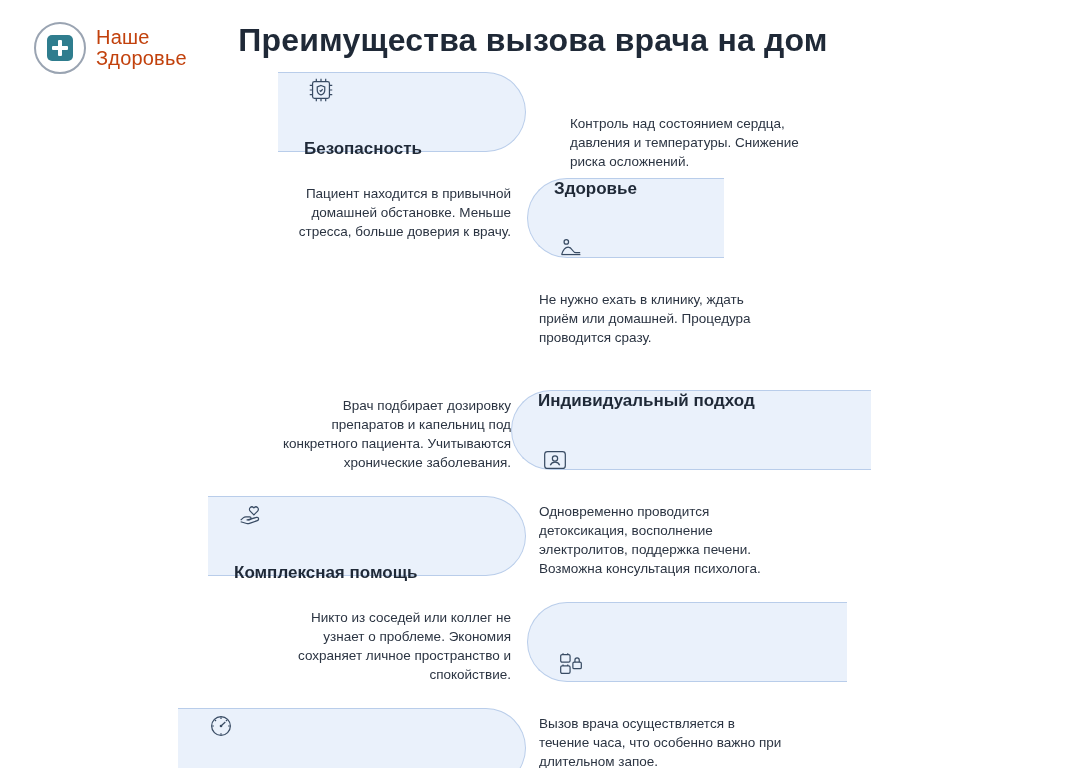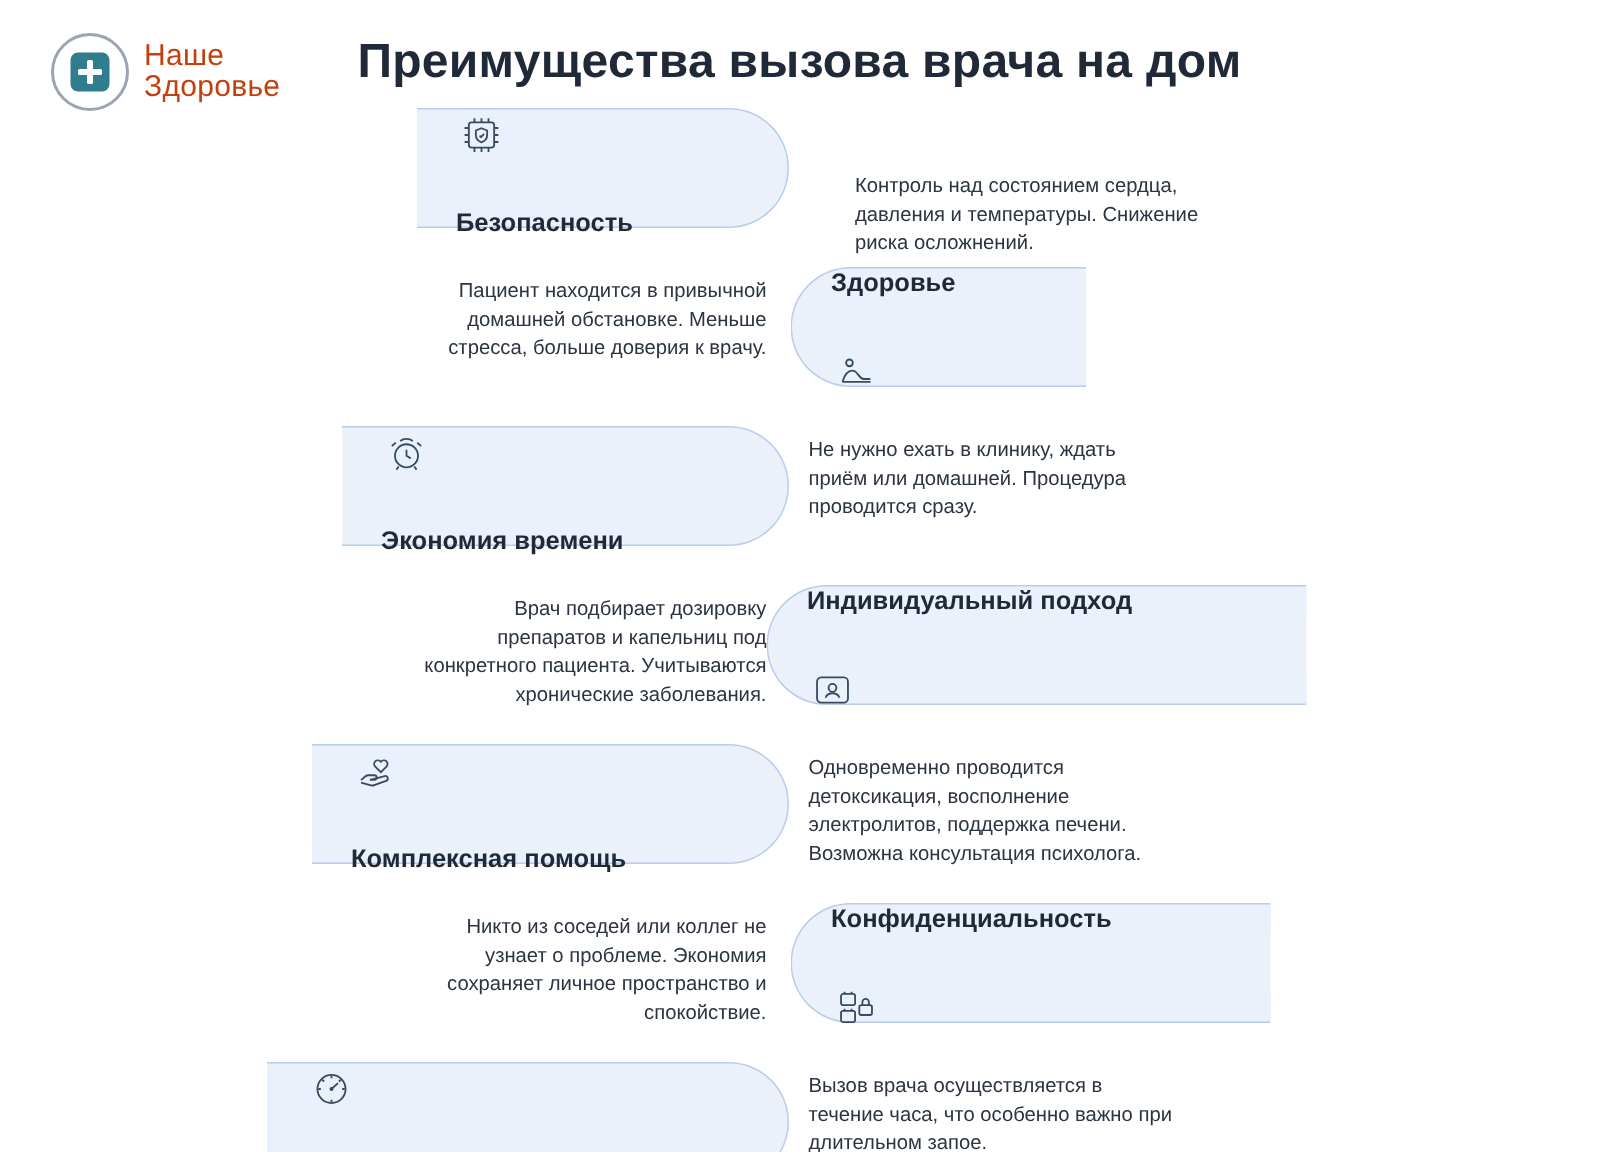--- a/index.html
+++ b/index.html
@@ -198,33 +198,20 @@
           <svg width="30" height="30" viewBox="0 0 32 32" fill="none" stroke="currentColor" stroke-width="1.3">
       <circle cx="11" cy="9.5" r="2.4"></circle>
       <path d="M6 23c1.5-5 4-8 7-8 2.2 0 3.4 1.6 4.6 3.4 1 1.5 2.1 2.6 3.6 2.6h4.6"></path>
       <path d="M6 23h20"></path>
     </svg>
         </span>
       </div>
       <div class="desc to-left" style="left: 272px; width: 239px; text-align: right;">Пациент находится в привычной домашней обстановке. Меньше стресса, больше доверия к врачу.</div>
     </div>
     <div class="row">
-      <div class="pill left" style="left: 228px; width: 298px; justify-content: flex-start;">
-        <span class="icon-box">
-          <svg width="30" height="30" viewBox="0 0 32 32" fill="none" stroke="currentColor" stroke-width="1.3">
-      <circle cx="16" cy="18" r="8.2"></circle>
-      <path d="M16 13.6V18l3 1.8"></path>
-      <path d="M8.4 8.6L5.6 11M23.6 8.6L26.4 11"></path>
-      <path d="M11.5 7.4c1.2-.9 2.8-1.4 4.5-1.4s3.3.5 4.5 1.4"></path>
-      <path d="M10.5 25.6L8.8 27.8M21.5 25.6l1.7 2.2"></path>
-    </svg>
-        </span>
-        <span style="flex: 1 1 0%;"></span>
-        <span class="pill-label">Экономия времени</span>
-      </div>
       <div class="desc to-right" style="left: 539px; width: 245px;">Не нужно ехать в клинику, ждать приём или домашней. Процедура проводится сразу.</div>
     </div>
     <div class="row">
       <div class="pill right" style="left: 511px; width: 360px;">
         <span class="pill-label">Индивидуальный подход</span>
         <span style="flex: 1 1 0%;"></span>
         <span class="icon-box">
           <svg width="30" height="30" viewBox="0 0 32 32" fill="none" stroke="currentColor" stroke-width="1.3">
       <rect x="5" y="7" width="22" height="18" rx="3"></rect>
       <circle cx="16" cy="14.5" r="2.8"></circle>
@@ -243,21 +230,20 @@
       <path d="M12.5 22.2l9.3-2.6c1-.3 2 .3 2.2 1.3.2.9-.3 1.8-1.2 2.1l-8.4 3c-1 .4-2 .4-3 .1L5 24.3"></path>
     </svg>
         </span>
         <span style="flex: 1 1 0%;"></span>
         <span class="pill-label">Комплексная помощь</span>
       </div>
       <div class="desc to-right" style="left: 539px; width: 245px;">Одновременно проводится детоксикация, восполнение электролитов, поддержка печени. Возможна консультация психолога.</div>
     </div>
     <div class="row">
       <div class="pill right" style="left: 527px; width: 320px;">
-        <span class="pill-label">Конфиденциальность</span>
         <span style="flex: 1 1 0%;"></span>
         <span class="icon-box">
           <svg width="30" height="30" viewBox="0 0 32 32" fill="none" stroke="currentColor" stroke-width="1.3">
       <rect x="5" y="6" width="10" height="8" rx="1.5"></rect>
       <rect x="5" y="18" width="10" height="8" rx="1.5"></rect>
       <path d="M7.5 6V4.5M12.5 6V4.5M7.5 18v-1.5M12.5 18v-1.5"></path>
       <rect x="18" y="14" width="9" height="7" rx="1.4"></rect>
       <path d="M20.2 14v-2.2a2.3 2.3 0 0 1 4.6 0V14"></path>
     </svg>
         </span>

